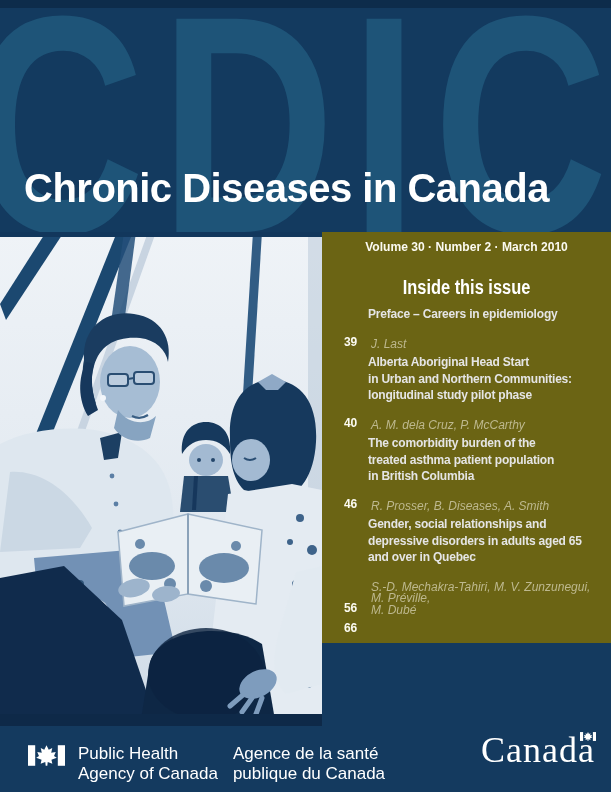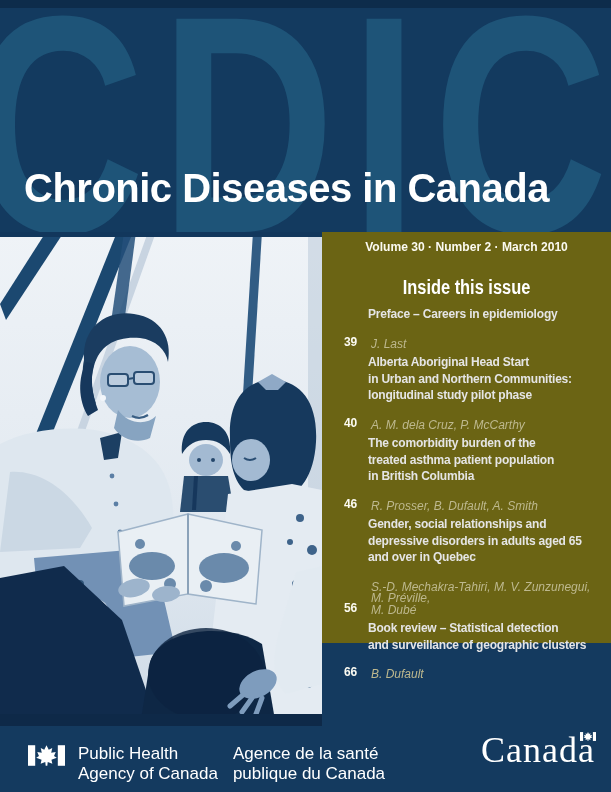--- a/index.html
+++ b/index.html
@@ -205,42 +205,37 @@
           <div class="toc-authors">A. M. dela Cruz, P. McCarthy</div>
         </div>
       </div>
 
       <div class="toc-item">
         <div class="toc-page">46</div>
         <div class="toc-body">
           <div class="toc-title">The comorbidity burden of the
 treated asthma patient population
 in British Columbia</div>
-          <div class="toc-authors">R. Prosser, B. Dufault, A. Smith</div>
+          <div class="toc-authors">R. Prosser, B. Diseases, A. Smith</div>
         </div>
       </div>
 
       <div class="toc-item">
         <div class="toc-page">56</div>
         <div class="toc-body">
           <div class="toc-title">Gender, social relationships and
 depressive disorders in adults aged 65
 and over in Quebec</div>
           <div class="toc-authors">S.-D. Mechakra-Tahiri, M. V. Zunzunegui, M. Préville,
 M. Dubé</div>
         </div>
       </div>
 
       <div class="toc-item">
         <div class="toc-page">66</div>
-        <div class="toc-body">
-          <div class="toc-title">Book review – Statistical detection
-and surveillance of geographic clusters</div>
-          <div class="toc-authors">B. Dufault</div>
-        </div>
       </div>
 
     </div>
   </div>
 
   <div class="footer">
     <div class="phac-signature">
       <svg class="flag-icon" width="37" height="21" viewBox="0 0 36 20">
         <rect x="0" y="0" width="7" height="20" fill="#FFFFFF"></rect>
         <rect x="29" y="0" width="7" height="20" fill="#FFFFFF"></rect>

